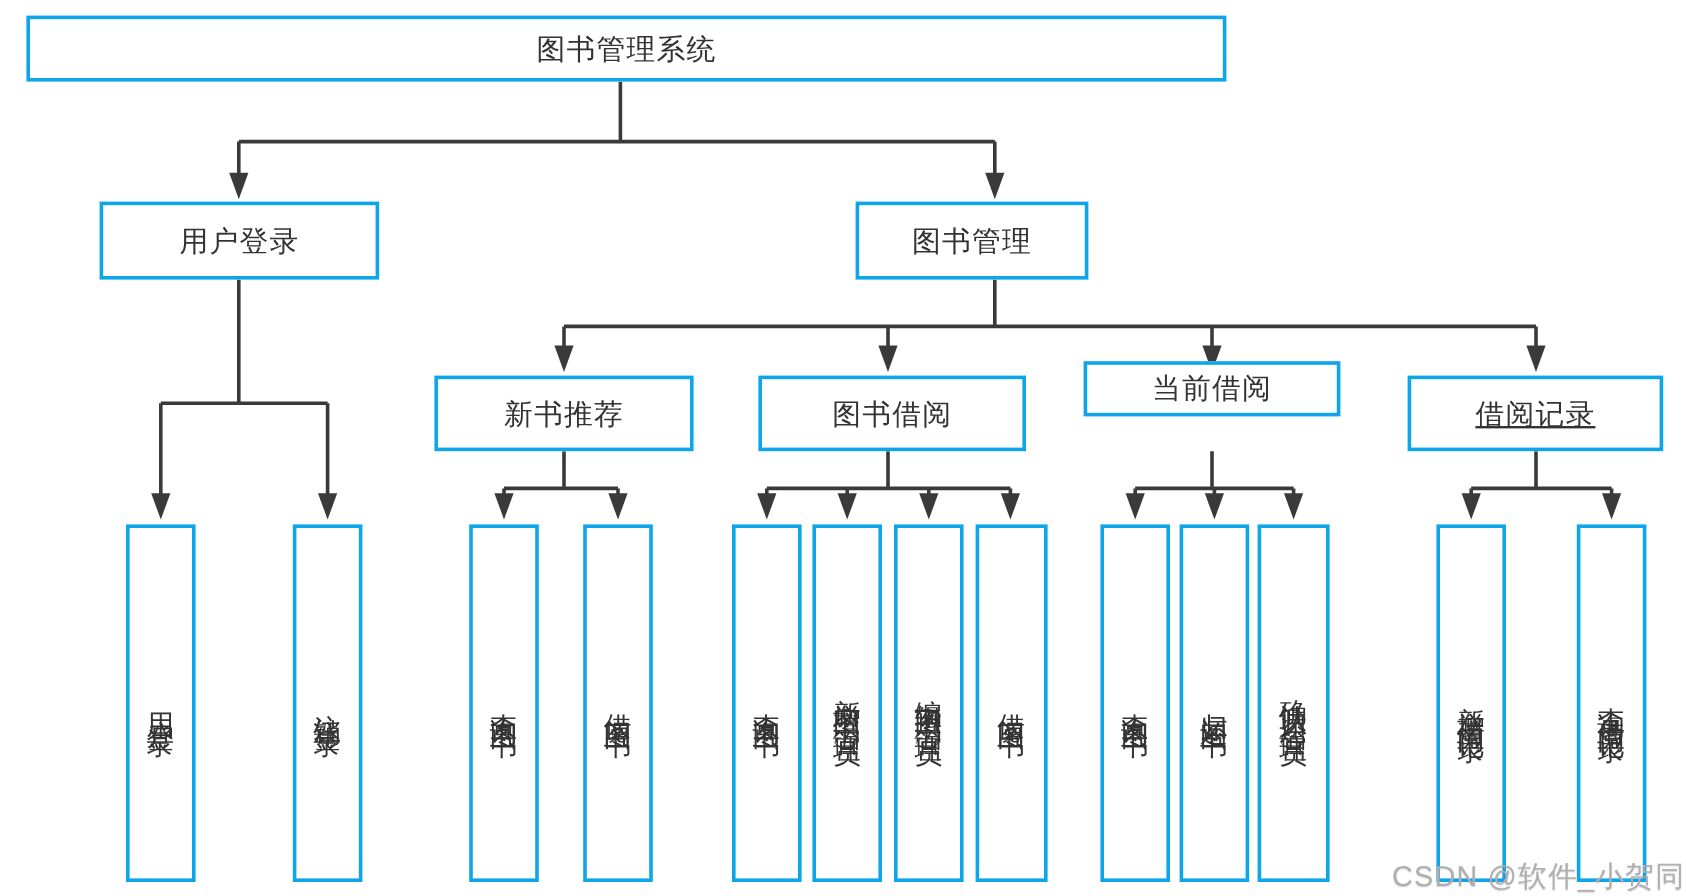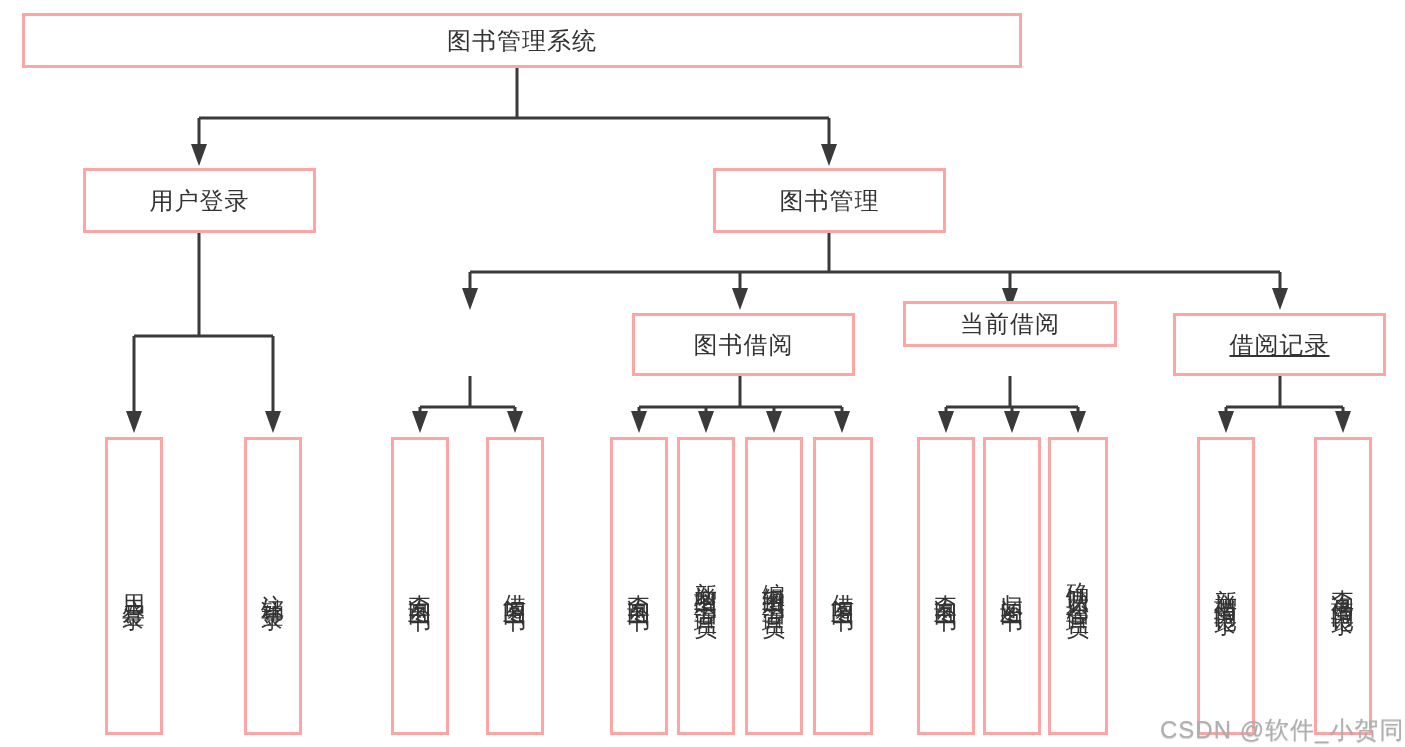--- a/index.html
+++ b/index.html
@@ -18,21 +18,21 @@
   }
   #connectors {
     position: absolute;
     left: 0;
     top: 0;
     pointer-events: none;
   }
   .node {
     position: absolute;
     box-sizing: border-box;
-    border: 3px solid #fca5a5;
+    border: 3px solid #0ea5e9;
     background: #ffffff;
     display: flex;
     align-items: center;
     justify-content: center;
   }
   .hbox {
     font-size: 24px;
     letter-spacing: 1px;
     color: #333333;
     white-space: nowrap;
@@ -95,24 +95,27 @@
     </g>
   </svg>
 
   <div class="node hbox" style="left:22px; top:13px; width:1000px; height:55px;">
     <span>图书管理系统</span>
   </div>
 
   <div class="node hbox" style="left:83px; top:168px; width:233px; height:65px;">
     <span>用户登录</span>
   </div>
-  <div class="node hbox" style="left:713px; top:168px; width:233px; height:65px;">
+  <div class="node hbox" style="left:713px; top:168px; width:194px; height:65px;">
     <span>图书管理</span>
   </div>
 
+  <div class="node hbox" style="left:362px; top:313px; width:216px; height:63px;">
+    <span>新书推荐</span>
+  </div>
   <div class="node hbox" style="left:632px; top:313px; width:223px; height:63px;">
     <span>图书借阅</span>
   </div>
   <div class="node hbox" style="left:903px; top:301px; width:214px; height:46px;">
     <span>当前借阅</span>
   </div>
   <div class="node hbox" style="left:1173px; top:313px; width:213px; height:63px;text-decoration:underline;">
     <span>借阅记录</span>
   </div>
 

